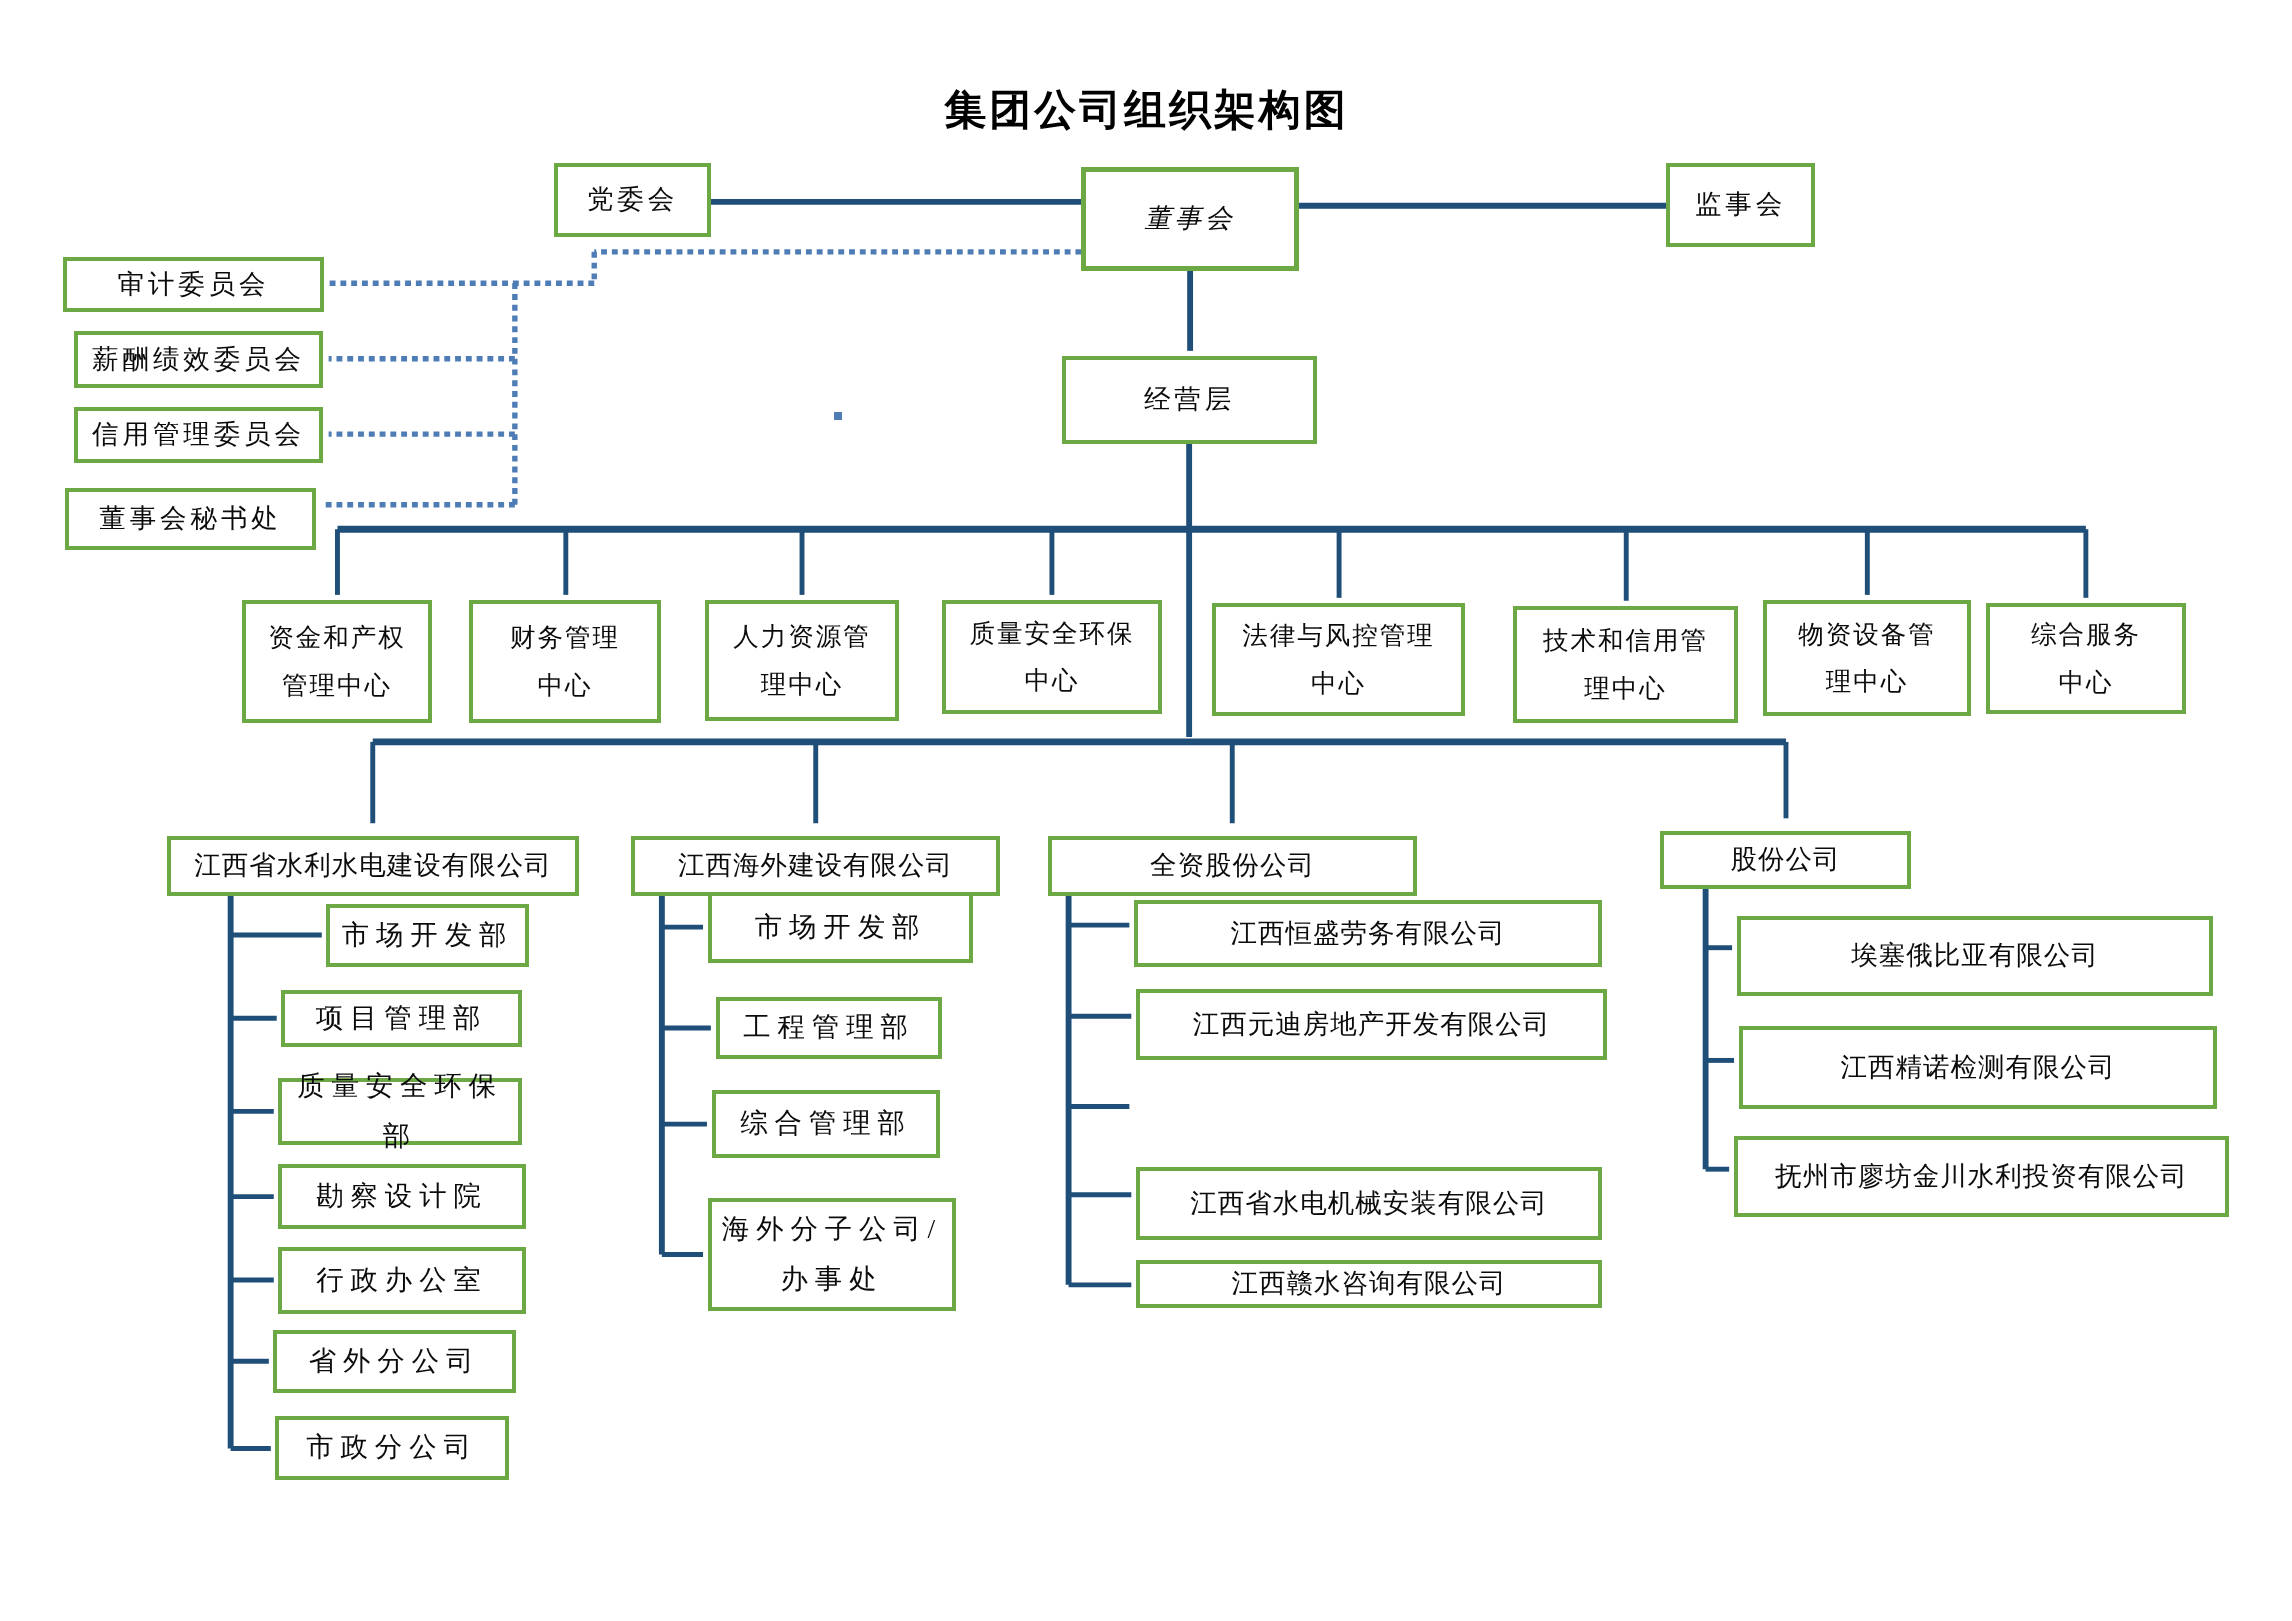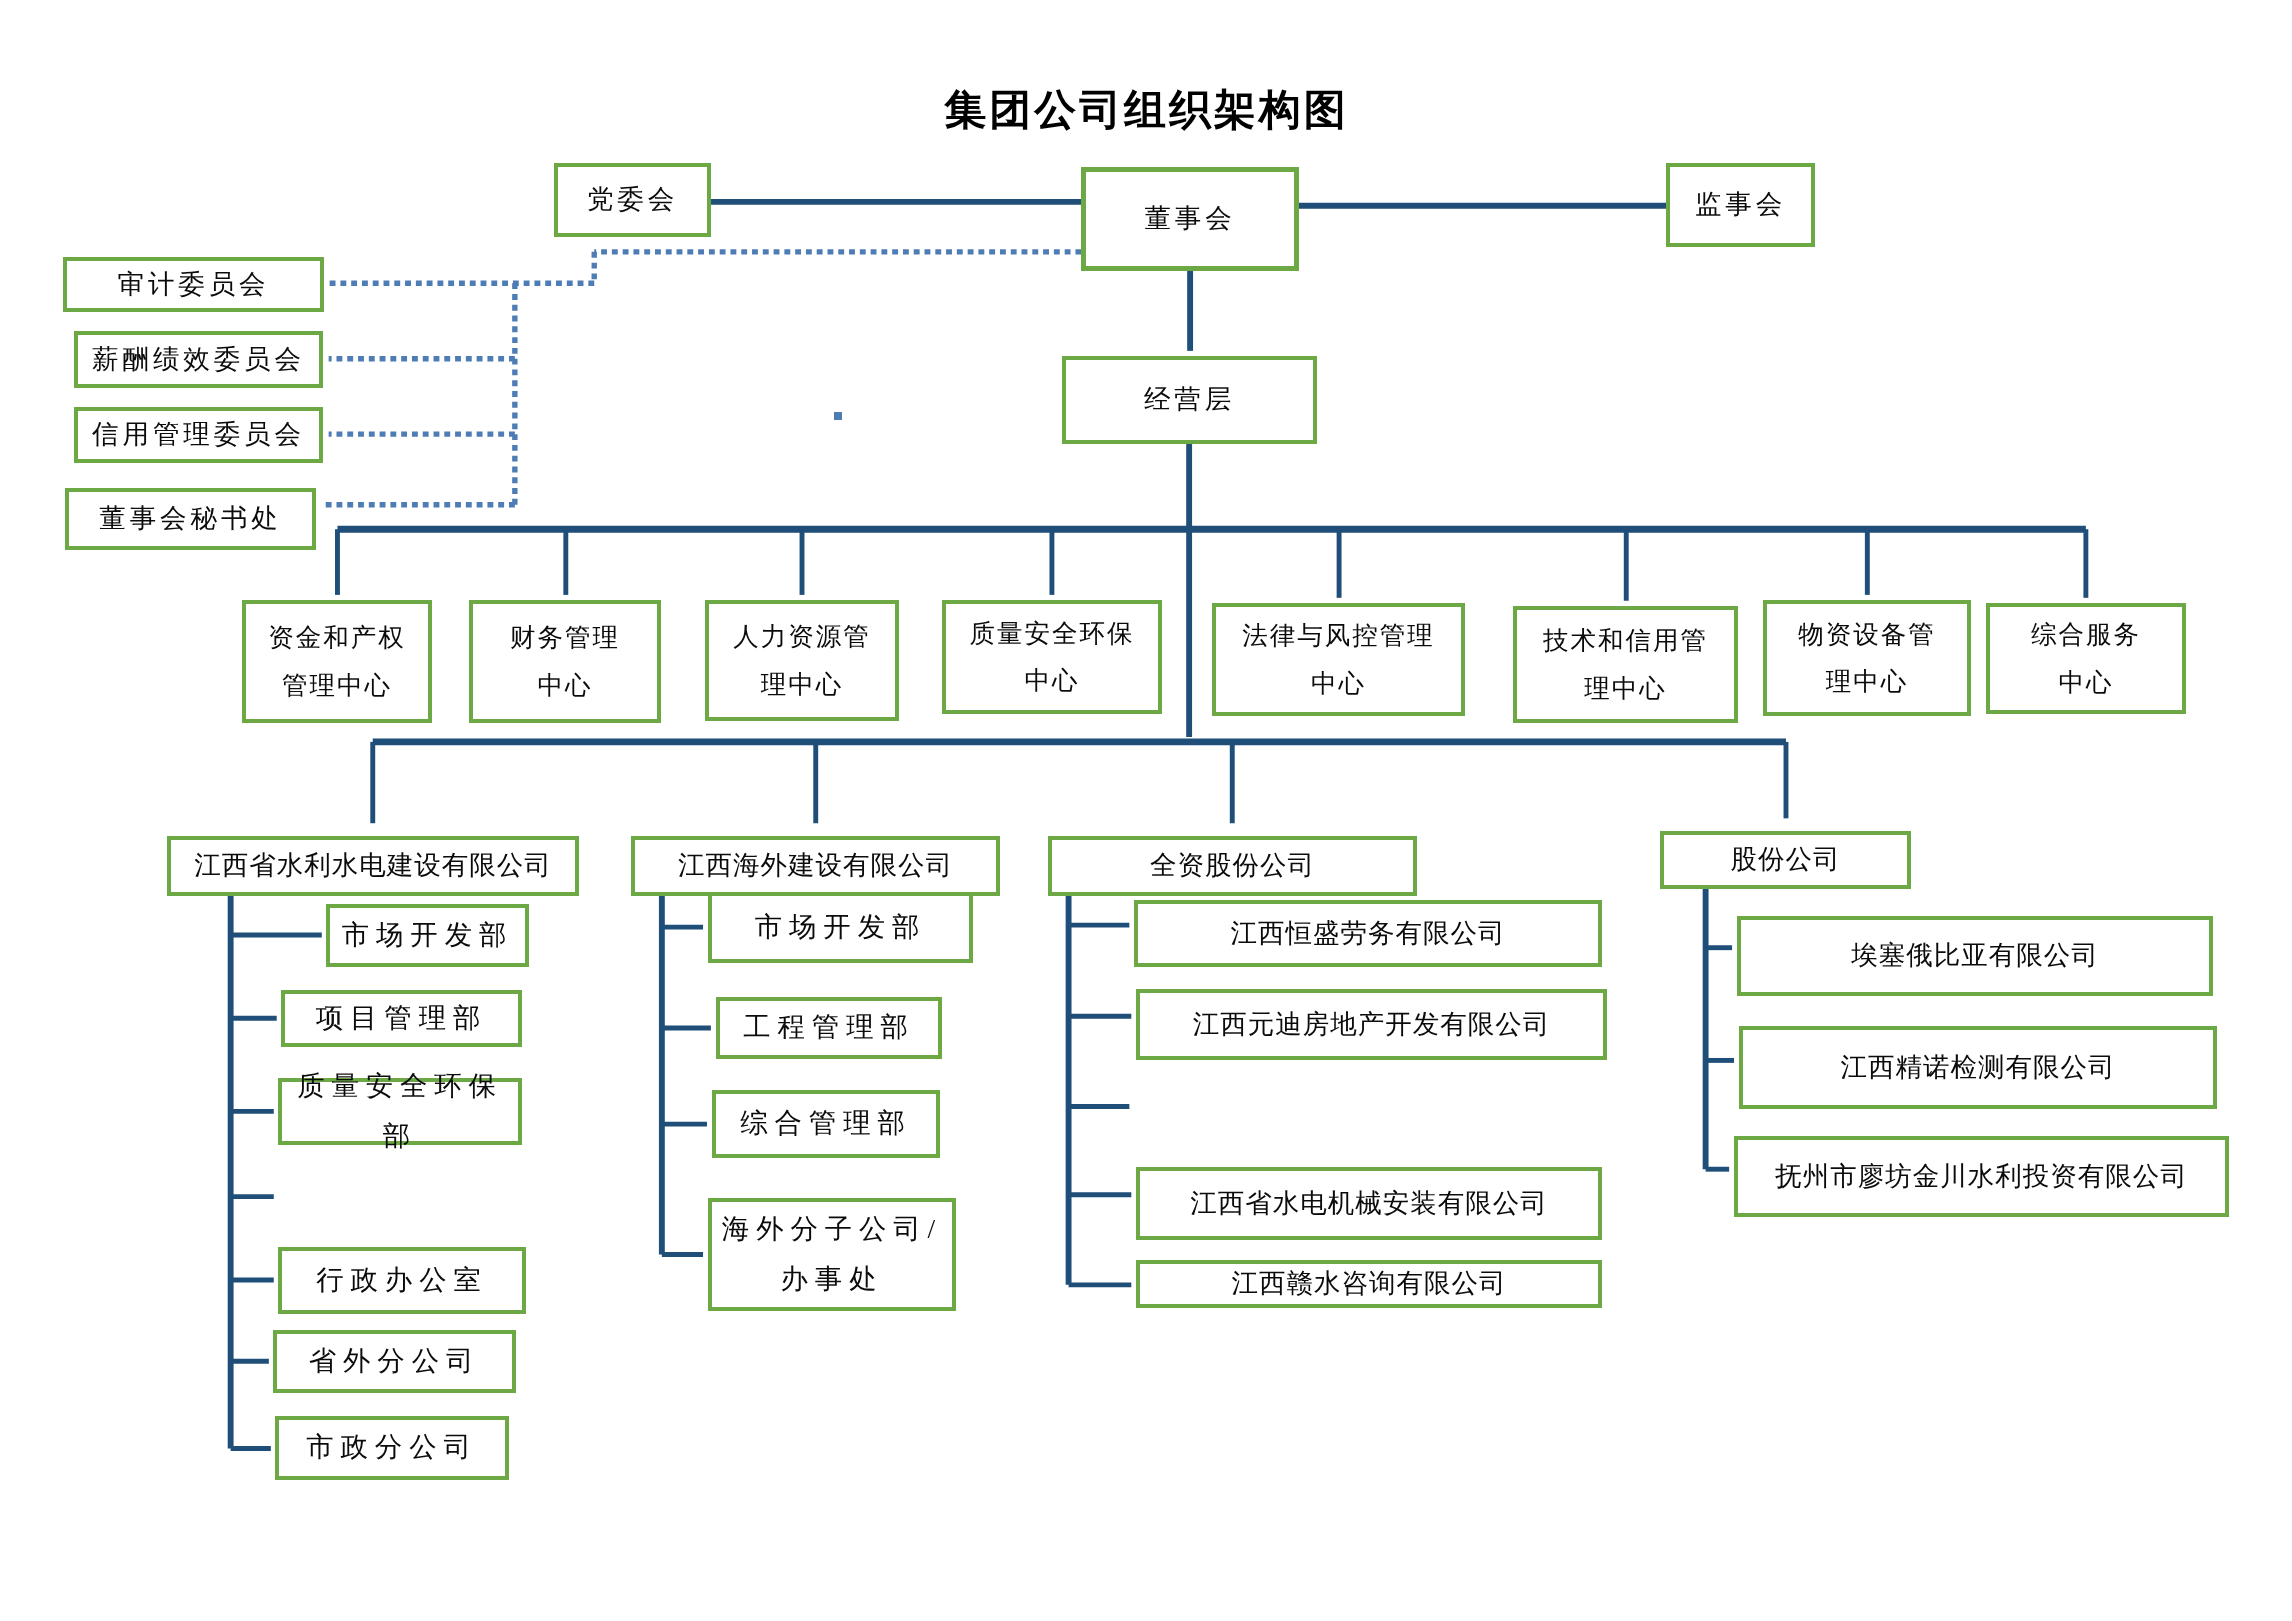--- a/index.html
+++ b/index.html
@@ -10,21 +10,21 @@
   }
   #title {
     position:absolute; left:0; top:82px; width:100%; text-align:center;
     font-size:42px; font-weight:bold; letter-spacing:2.9px; color:#000000;
   }
   .node {
     position:absolute; border:4.9px solid var(--green,#6CA844); background:#fff;
     display:flex; align-items:center; justify-content:center; text-align:center;
     white-space:pre-line; font-size:26.5px; color:#0b0b0b; line-height:1.8; letter-spacing:3.9px;
   }
-  .node.board { border-width:5.9px; }
+  .node.board { border-width:5.9px;font-style:italic; }
   .node.center-box { font-size:25.5px; letter-spacing:2px; line-height:1.85; }
   .node.company { letter-spacing:1px;margin-top:8px; }
   .node.leaf-sm { font-size:27.4px; letter-spacing:6.9px; }
   #wires { position:absolute; left:0; top:0; }
   #wires path { fill:none; stroke-linecap:butt; }
   g.solid path { stroke:var(--blue,#1F4E79); stroke-width:5px; }
   #wires path.w6 { stroke-width:6px; }
   #wires path.w7 { stroke-width:7px; }
   g.dotted path { stroke:var(--steel,#4E7DB5); stroke-width:5.5px; stroke-dasharray:6 5; }
   .mk-solid { fill:var(--blue,#1F4E79); }
@@ -137,20 +137,21 @@
 中心</div>
 
   <div class="node company" style="left:167px;top:828px;width:412px;height:60px">江西省水利水电建设有限公司</div>
   <div class="node company" style="left:631px;top:828px;width:369px;height:60px">江西海外建设有限公司</div>
   <div class="node company" style="left:1048px;top:828px;width:369px;height:60px">全资股份公司</div>
   <div class="node company" style="left:1660px;top:823px;width:251px;height:58px">股份公司</div>
 
   <div class="node leaf-sm" style="left:326px;top:904px;width:203px;height:63px">市场开发部</div>
   <div class="node leaf-sm" style="left:281px;top:990px;width:241px;height:57px">项目管理部</div>
   <div class="node leaf-sm" style="left:278px;top:1078px;width:244px;height:67px">质量安全环保部</div>
+  <div class="node leaf-sm" style="left:278px;top:1164px;width:248px;height:65px">勘察设计院</div>
   <div class="node leaf-sm" style="left:278px;top:1247px;width:248px;height:67px">行政办公室</div>
   <div class="node leaf-sm" style="left:273px;top:1330px;width:243px;height:63px">省外分公司</div>
   <div class="node leaf-sm" style="left:275px;top:1416px;width:234px;height:64px">市政分公司</div>
 
   <div class="node leaf-sm" style="left:708px;top:892px;width:265px;height:71px">市场开发部</div>
   <div class="node leaf-sm" style="left:716px;top:997px;width:226px;height:62px">工程管理部</div>
   <div class="node leaf-sm" style="left:712px;top:1090px;width:228px;height:68px">综合管理部</div>
   <div class="node leaf-sm" style="left:708px;top:1198px;width:248px;height:113px">海外分子公司/
 办事处</div>
 

